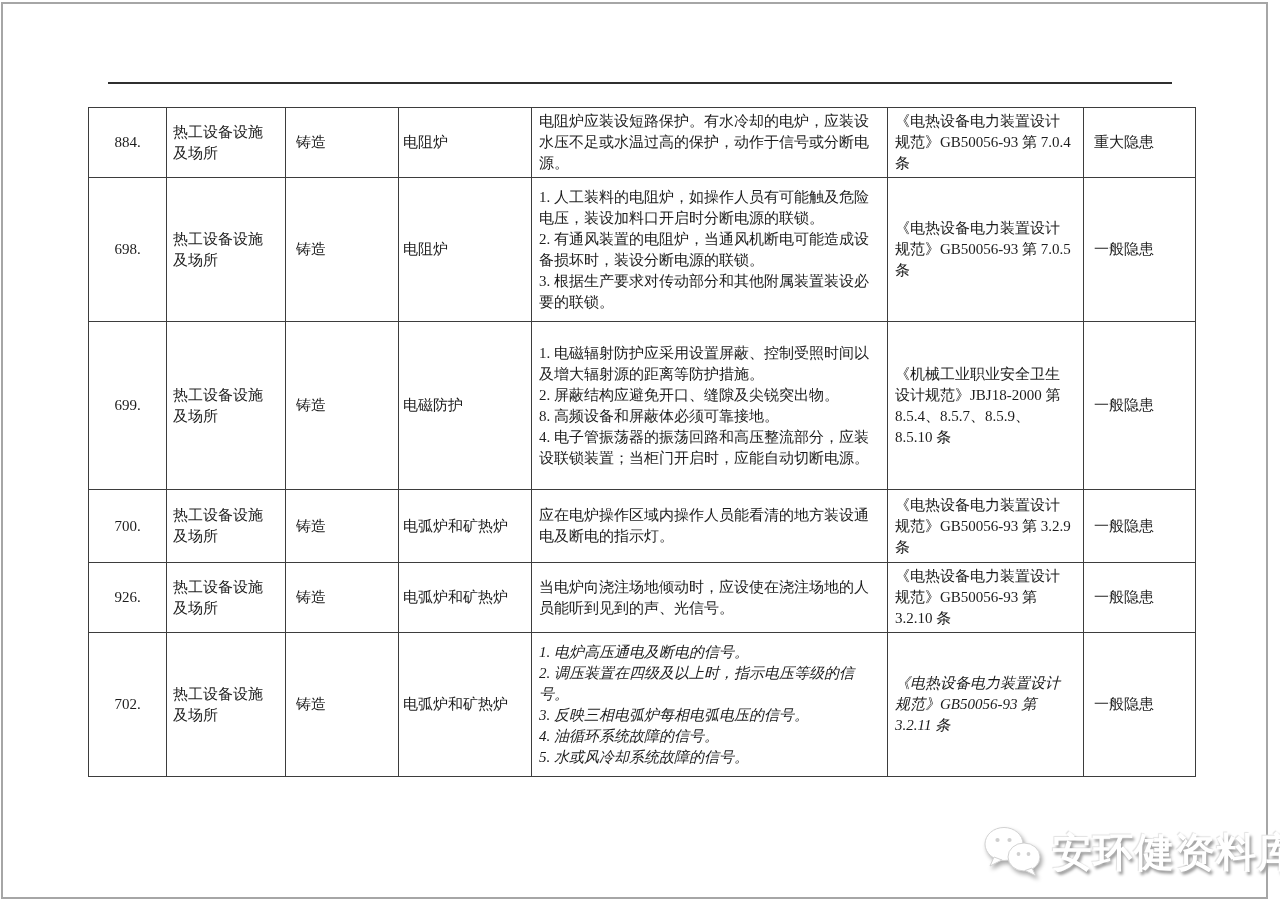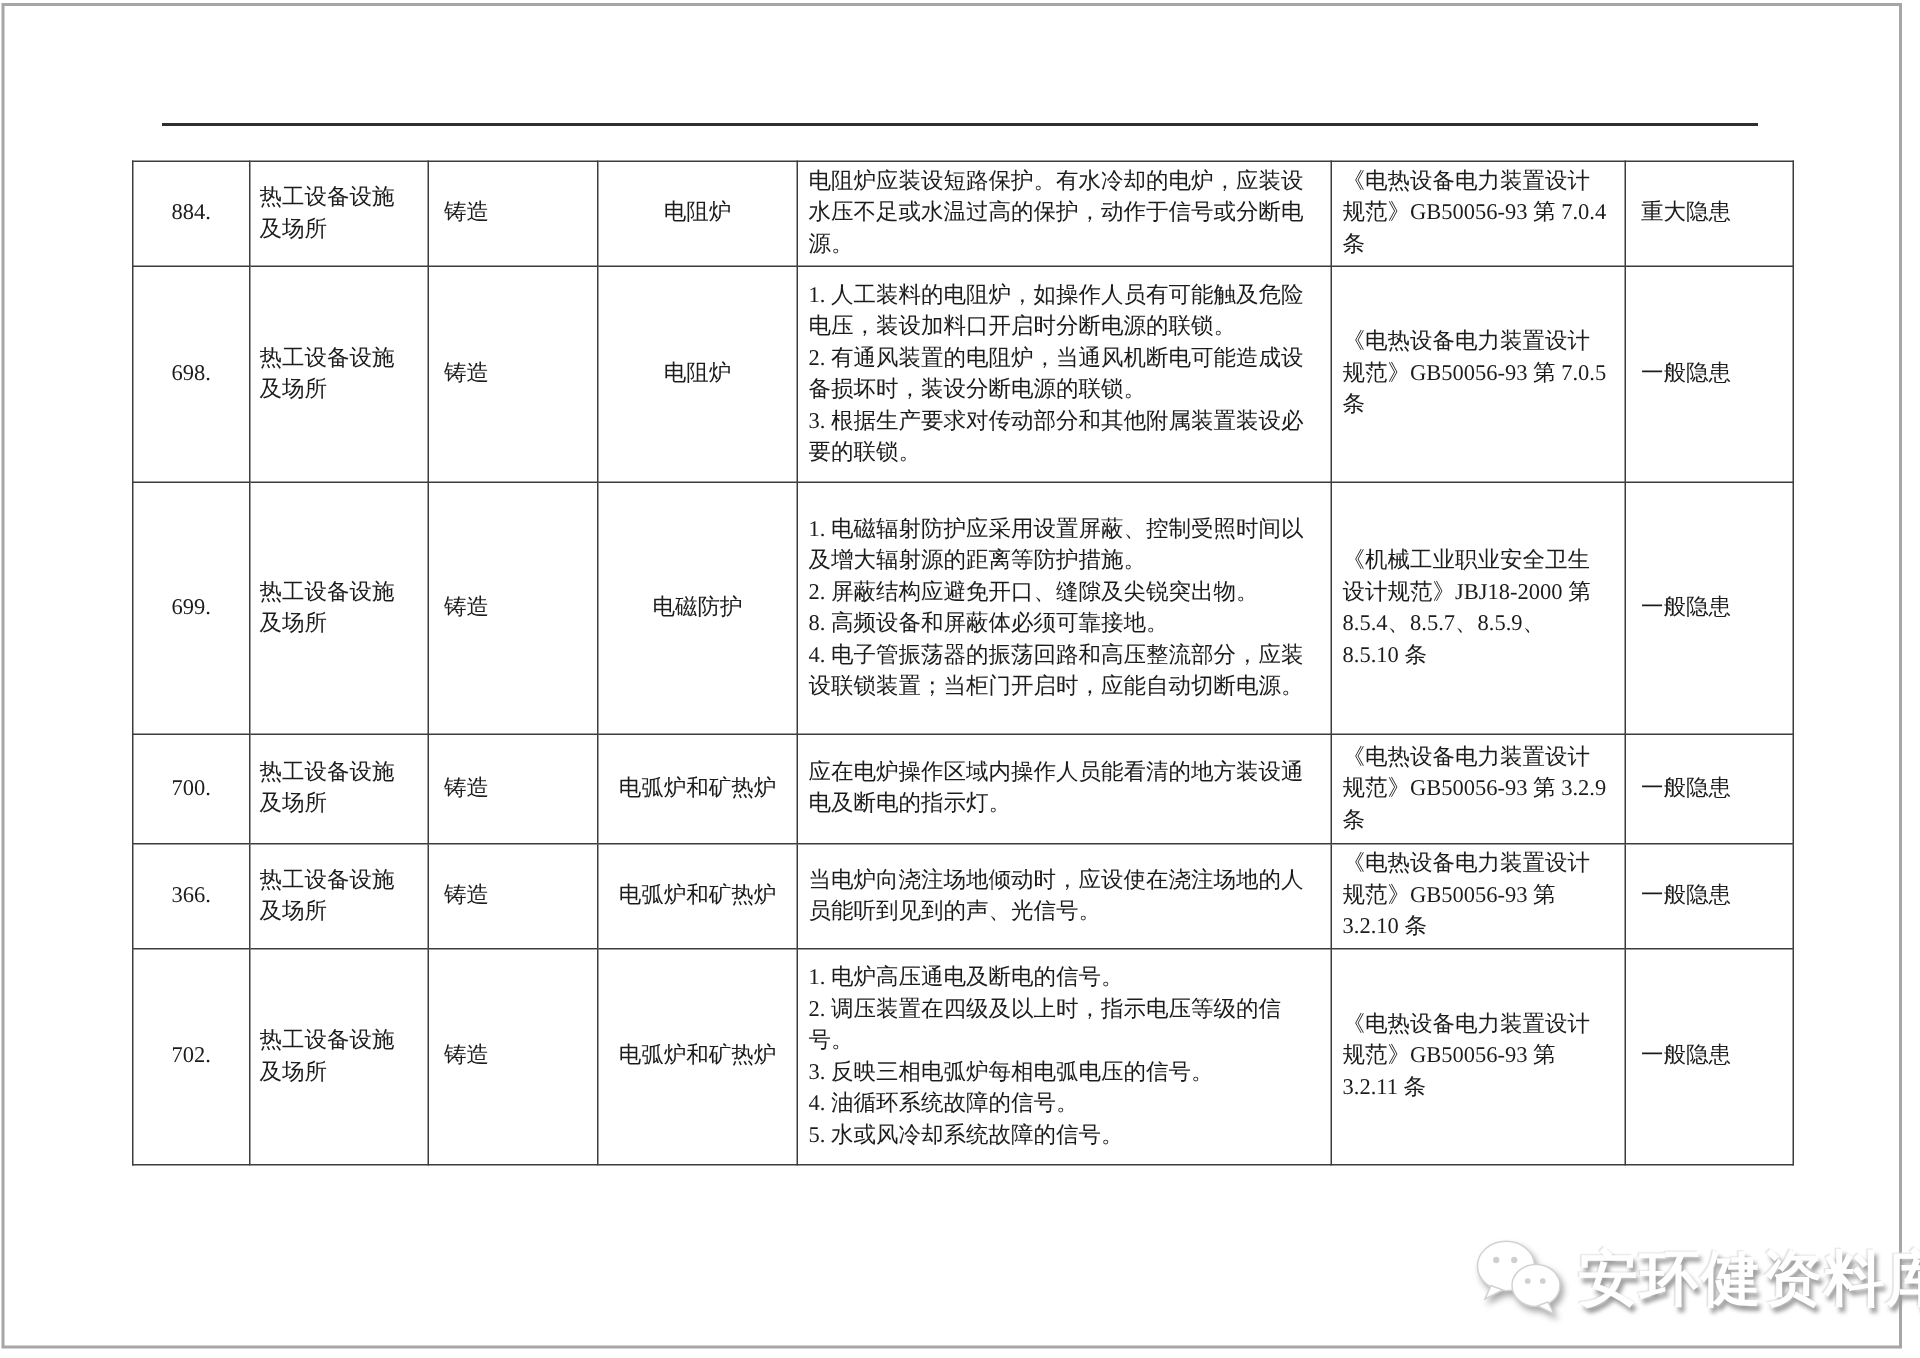--- a/index.html
+++ b/index.html
@@ -23,28 +23,28 @@
   table.doc-table td{
     border:1.5px solid #3d3d3d;
     font-size:15px;line-height:21px;vertical-align:middle;
     overflow:hidden;word-break:break-all;
   }
   tr.r1{height:70px;} tr.r2{height:144px;} tr.r3{height:168px;}
   tr.r4{height:73px;} tr.r5{height:70px;} tr.r6{height:144px;}
   .c-num{text-align:center;padding:2px 4px;}
   .c-cat{padding:2px 6px;white-space:pre-line;}
   .c-proc{padding:2px 10px;}
-  .c-equip{padding:2px 4px;text-align:center;}
+  .c-equip{padding:2px 4px;}
   .c-desc{padding:2px 7px;}
   .c-basis{padding:2px 7px;}
   .c-level{padding:2px 10px;font-family:Liberation Serif, serif;}
   .clip{white-space:pre-line;overflow:hidden;}
   tr.r1 .clip{max-height:64px;} tr.r2 .clip{max-height:138px;}
   tr.r3 .clip{max-height:162px;} tr.r4 .clip{max-height:66px;}
-  tr.r5 .clip{max-height:64px;} tr.r6 .clip{max-height:138px;}
+  tr.r5 .clip{max-height:64px;} tr.r6 .clip{max-height:138px;font-style:italic;}
   .watermark{
     position:absolute;left:982px;top:822px;height:60px;
     display:flex;align-items:center;gap:8px;
   }
   .wm-text{
     font-size:40px;font-weight:bold;letter-spacing:1px;
     color:#ffffff;
     text-shadow:2px 3px 3px #9c9c9c, -1px -1px 1px #e2e2e2;
     white-space:nowrap;
     font-family:"Liberation Serif","DejaVu Serif",serif;
@@ -131,21 +131,21 @@
           <div class="clip">应在电炉操作区域内操作人员能看清的地方装设通电及断电的指示灯。</div>
         </td>
       <td class="c-basis">
           <div class="clip">《电热设备电力装置设计
 规范》GB50056-93 第 3.2.9
 条</div>
         </td>
       <td class="c-level">一般隐患</td>
     </tr>
     <tr class="r5">
-      <td class="c-num">366.</td>
+      <td class="c-num">926.</td>
       <td class="c-cat">热工设备设施
 及场所</td>
       <td class="c-proc">铸造</td>
       <td class="c-equip">电弧炉和矿热炉</td>
       <td class="c-desc">
           <div class="clip">当电炉向浇注场地倾动时，应设使在浇注场地的人员能听到见到的声、光信号。</div>
         </td>
       <td class="c-basis">
           <div class="clip">《电热设备电力装置设计
 规范》GB50056-93 第

